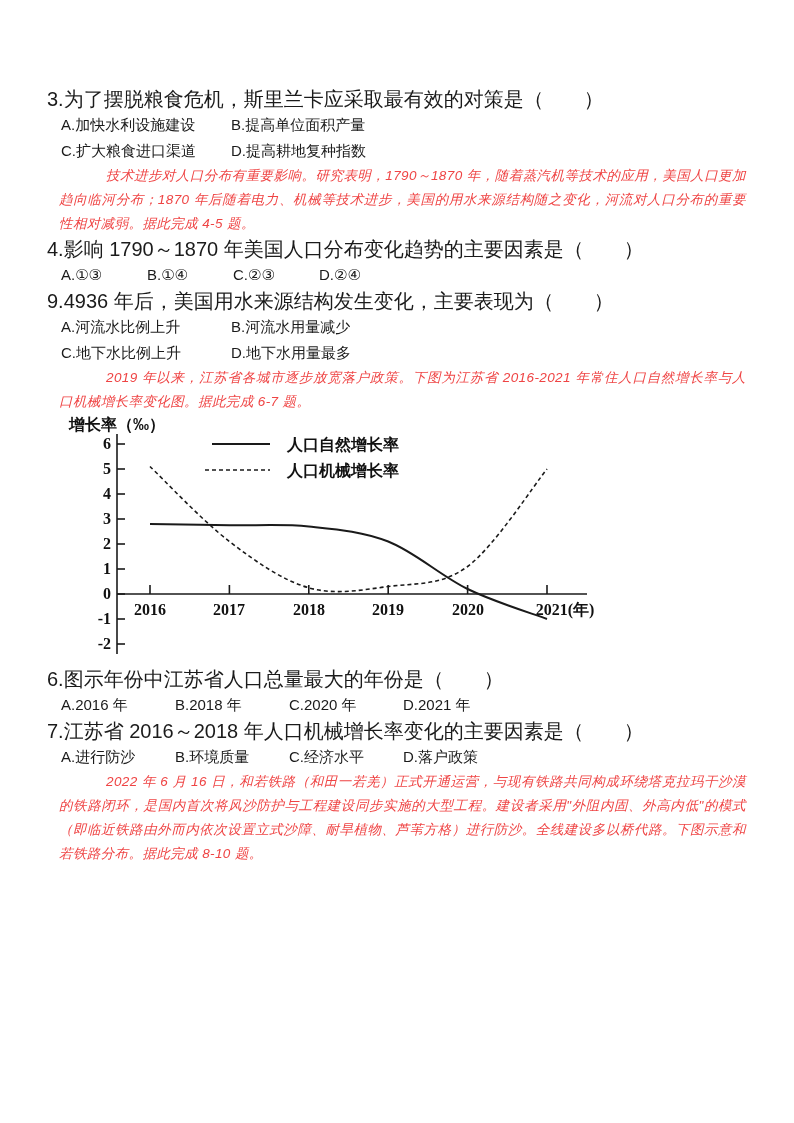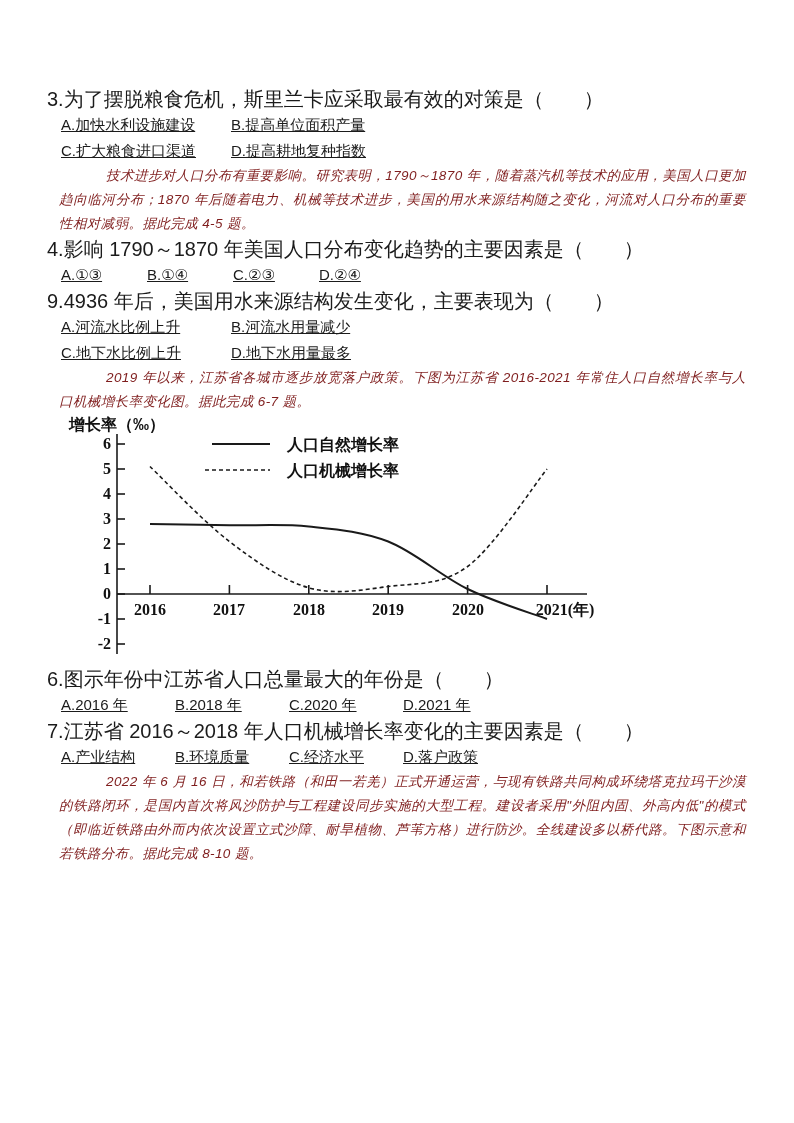--- a/index.html
+++ b/index.html
@@ -4,29 +4,29 @@
 <style>
   html,body{margin:0;padding:0;background:#fff;}
   body{
     width:794px;height:1123px;overflow:hidden;
     font-family:"Liberation Sans","DejaVu Sans",sans-serif;
     color:#1b1b1b;
   }
   .content{padding:86px 48px 0 47px;width:699px;}
   .qline{font-size:20px;line-height:26px;white-space:nowrap;}
   .optrow{font-size:15px;line-height:26px;padding-left:14px;white-space:nowrap;}
-  .opt{display:inline-block;text-decoration:underline;}
+  .opt{display:inline-block;}
   .w170{min-width:170px;}
   .w86{min-width:86px;}
   .w111{min-width:111px;}
   .w114{min-width:114px;}
   .passage{
     font-size:13.5px;line-height:24px;font-style:italic;
     text-align:justify;text-indent:47px;margin:0 0 0 12px;
-    letter-spacing:0.4px;color:#7f1d1d;
+    letter-spacing:0.4px;color:#ef4444;
   }
   .chart{height:252px;margin:0;font-weight:bold;}
   svg .ax{stroke:#1a1a1a;stroke-width:1.6;}
   svg .s-solid{stroke:#1a1a1a;stroke-width:2;fill:none;}
   svg .s-dash{stroke:#1a1a1a;stroke-width:1.6;stroke-dasharray:4 3;fill:none;}
   svg text{fill:#111;}
   svg .num{font-family:"Liberation Serif","DejaVu Serif",serif;font-size:16px;}
   svg .cn{font-family:"Liberation Sans","DejaVu Sans",sans-serif;font-size:16px;}
 </style>
 </head>
@@ -120,19 +120,19 @@
   <div>
     <div class="qline">6.图示年份中江苏省人口总量最大的年份是（　　）</div>
     <div class="optrow">
       <span class="opt w114">A.2016 年</span><span class="opt w114">B.2018 年</span><span class="opt w114">C.2020 年</span><span class="opt">D.2021 年</span>
     </div>
   </div>
 
   <div>
     <div class="qline">7.江苏省 2016～2018 年人口机械增长率变化的主要因素是（　　）</div>
     <div class="optrow">
-      <span class="opt w114">A.产业结构</span><span class="opt w114">B.环境质量</span><span class="opt w114">C.经济水平</span><span class="opt">D.落户政策</span>
+      <span class="opt w114">A.进行防沙</span><span class="opt w114">B.环境质量</span><span class="opt w114">C.经济水平</span><span class="opt">D.落户政策</span>
     </div>
   </div>
 
   <p class="passage">2022 年 6 月 16 日，和若铁路（和田一若羌）正式开通运营，与现有铁路共同构成环绕塔克拉玛干沙漠的铁路闭环，是国内首次将风沙防护与工程建设同步实施的大型工程。建设者采用"外阻内固、外高内低"的模式（即临近铁路由外而内依次设置立式沙障、耐旱植物、芦苇方格）进行防沙。全线建设多以桥代路。下图示意和若铁路分布。据此完成 8-10 题。</p>
 
 </div>
 
 </body></html>

